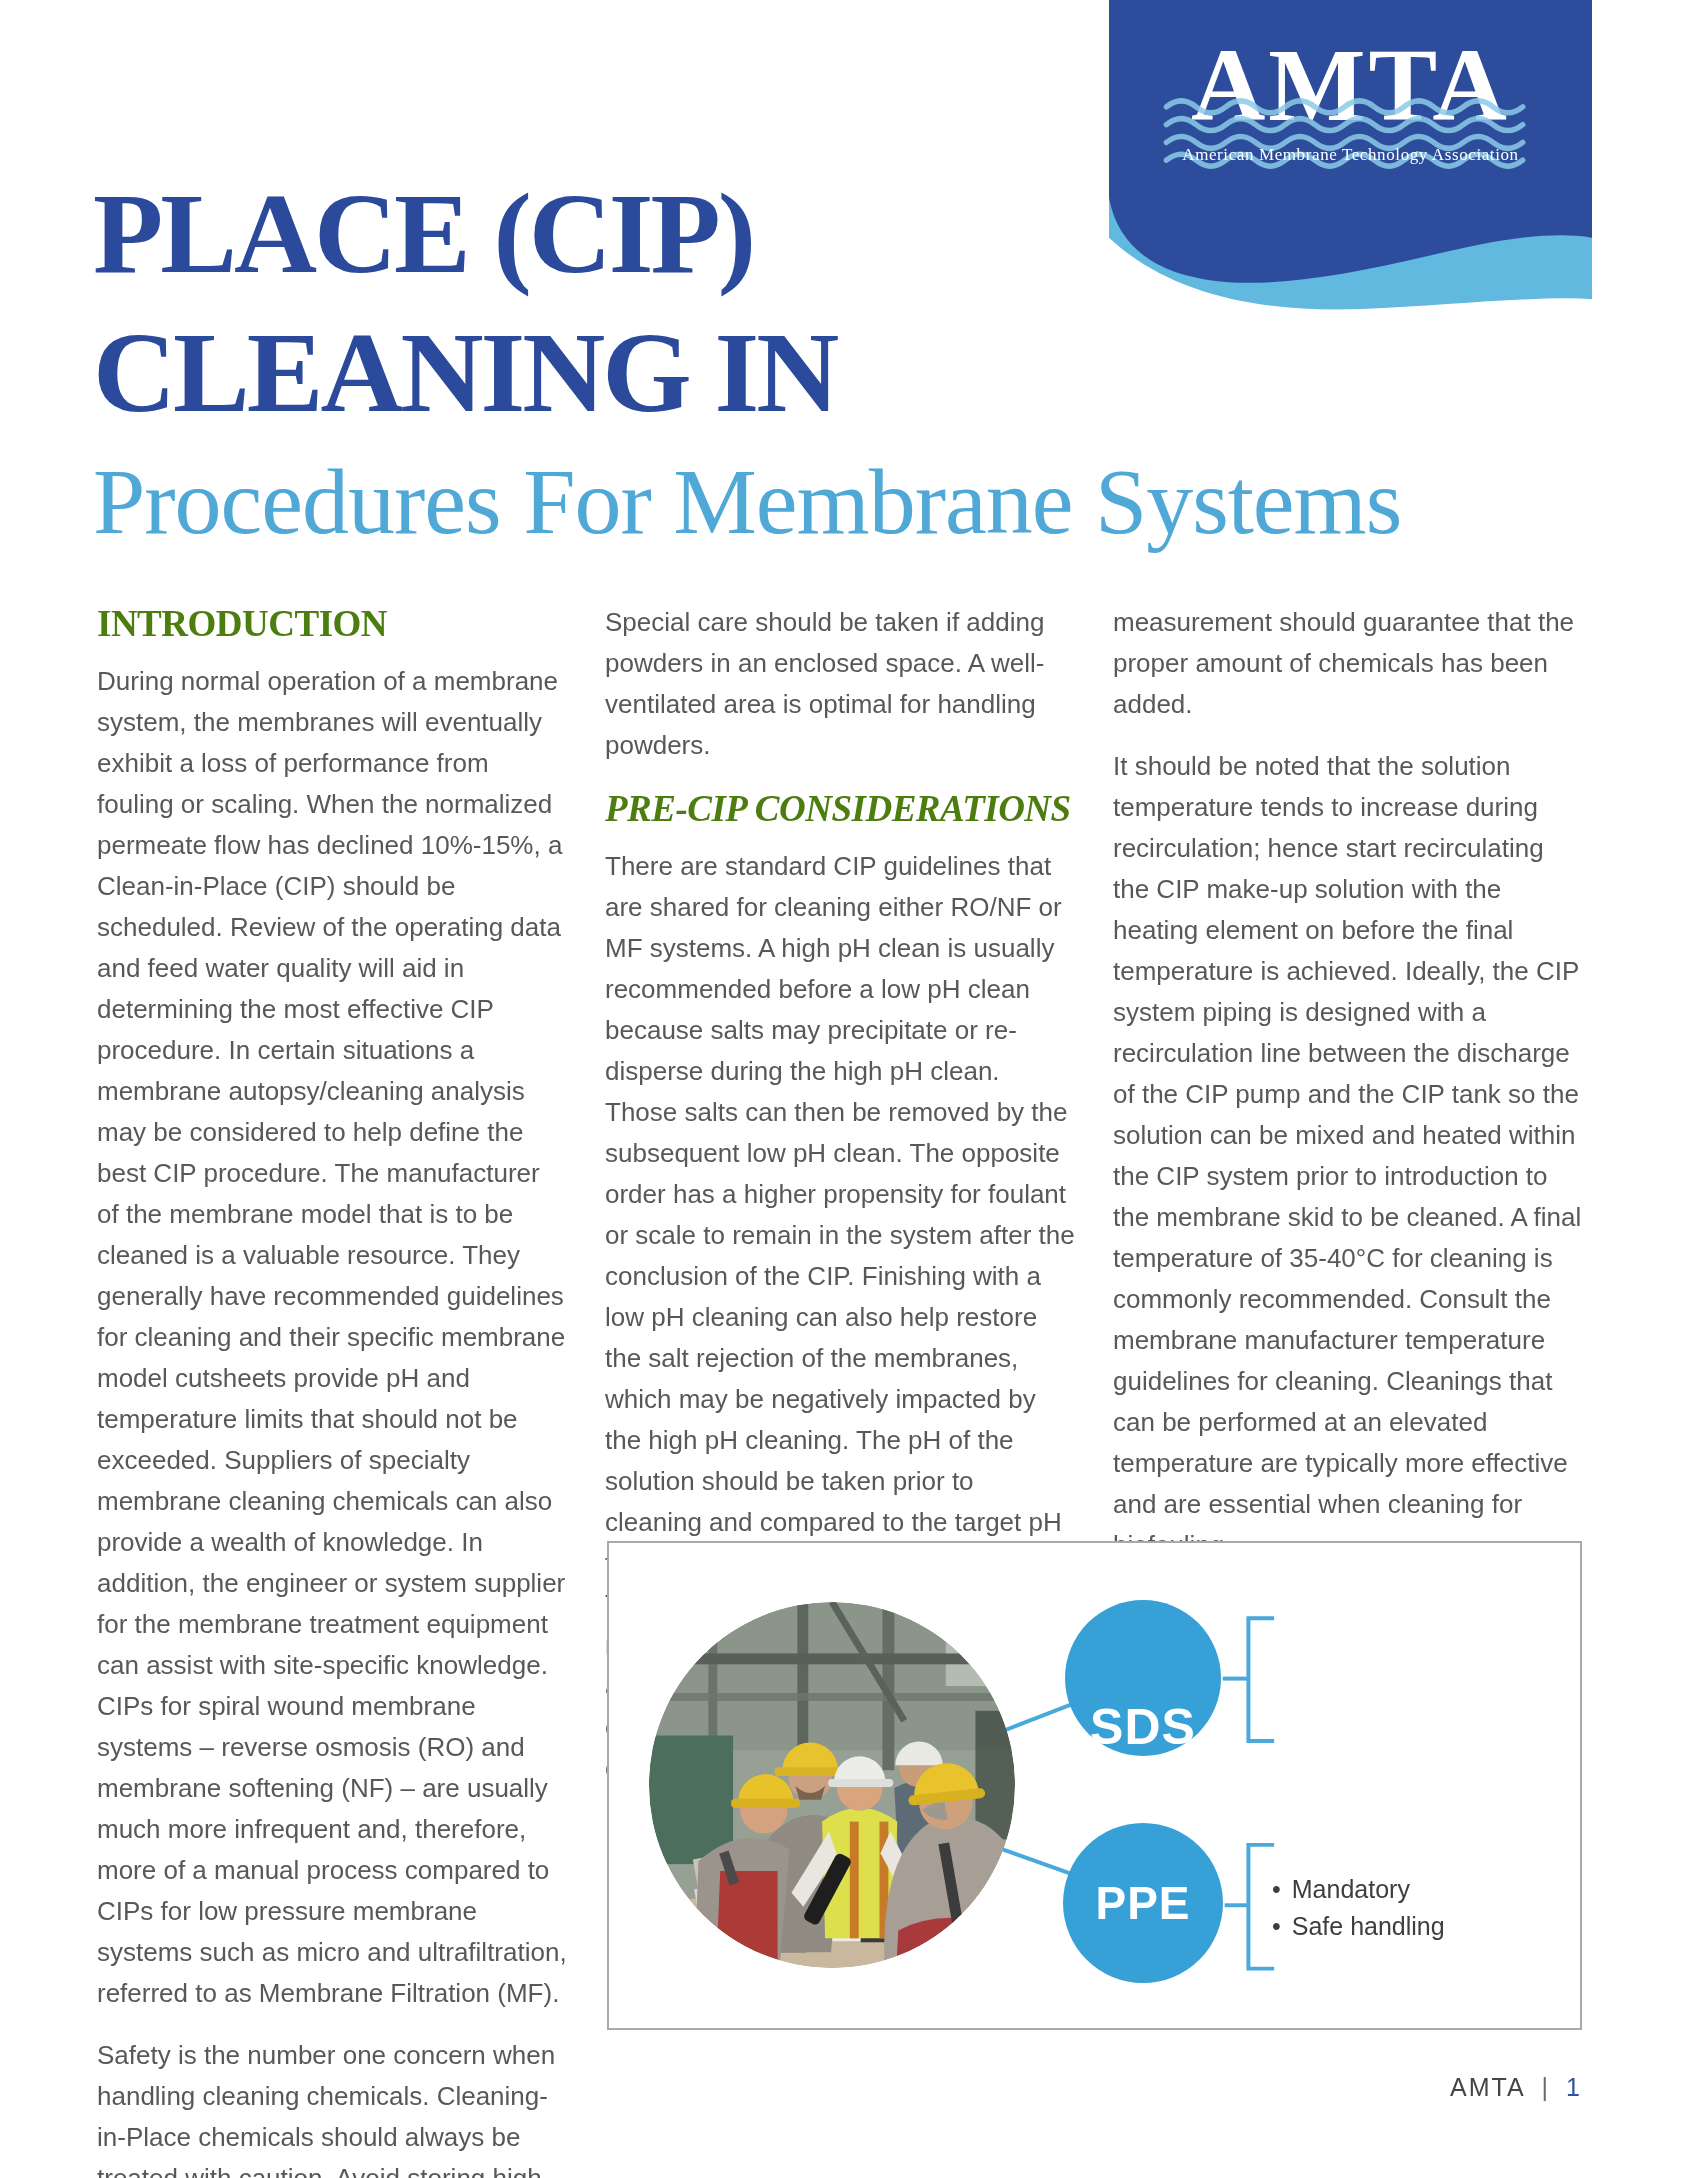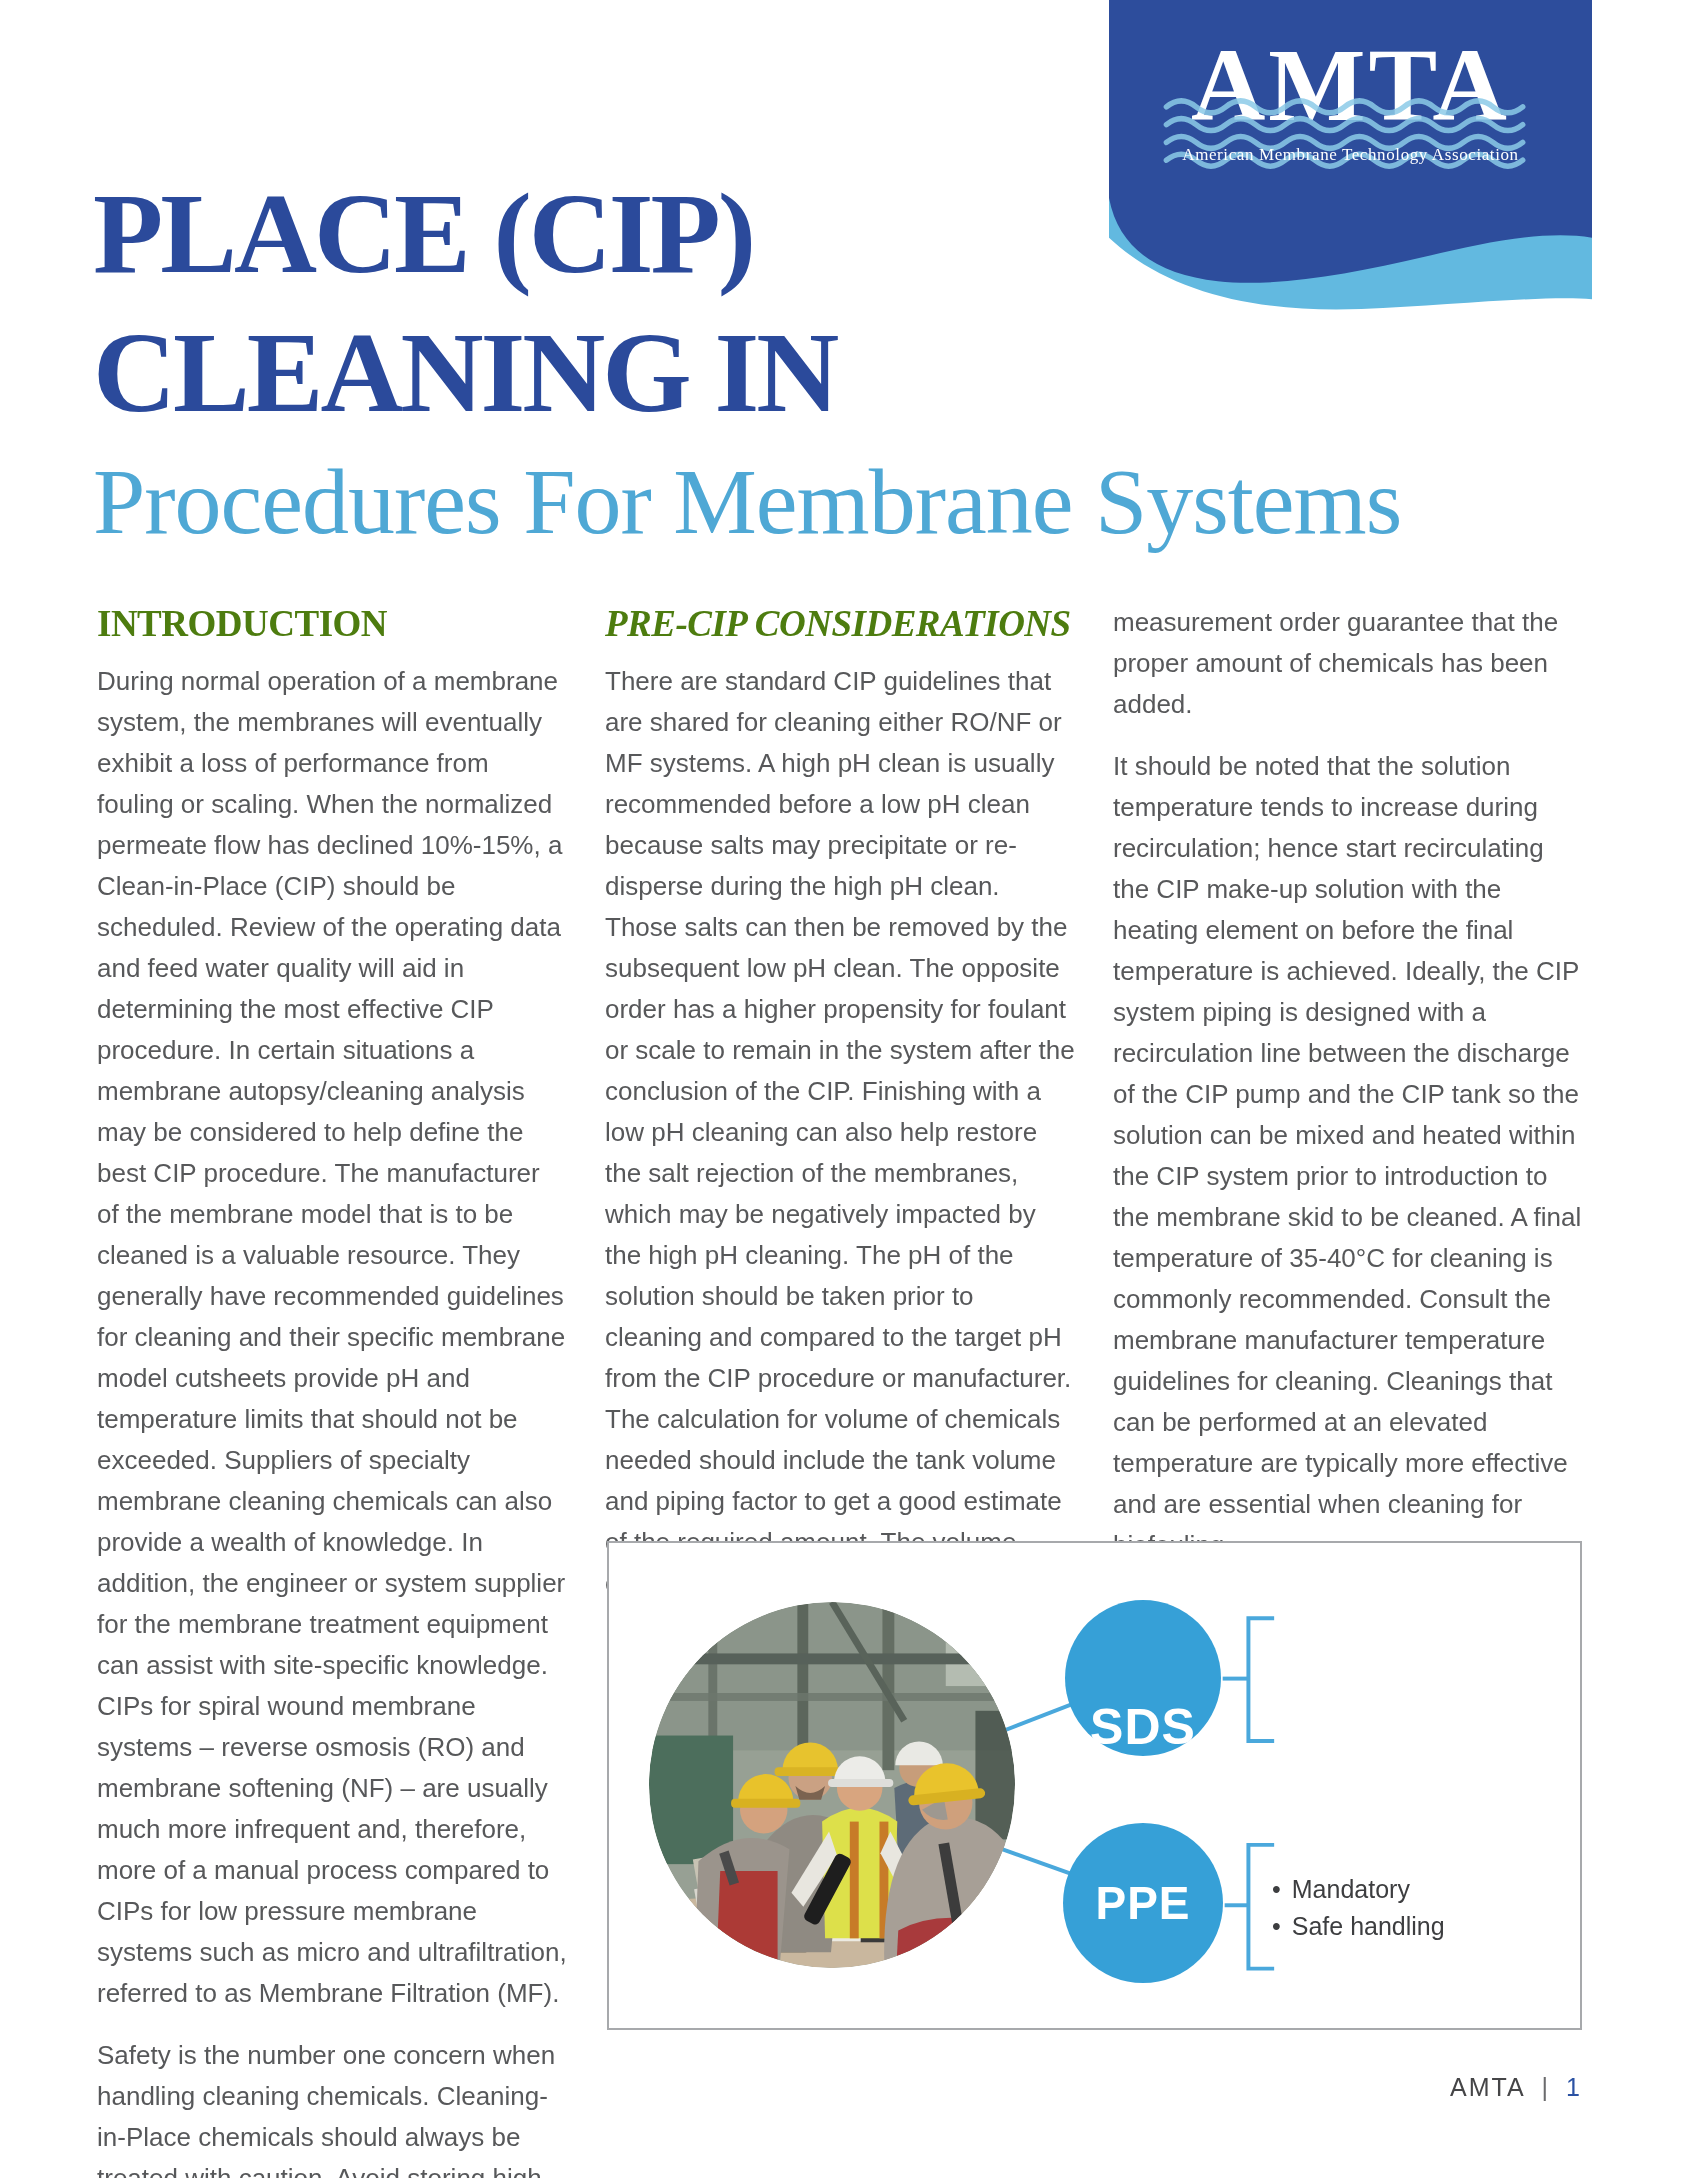--- a/index.html
+++ b/index.html
@@ -112,26 +112,27 @@
 
   <div class="columns">
 
     <section class="col">
       <h3>INTRODUCTION</h3>
       <p>During normal operation of a membrane system, the membranes will eventually exhibit a loss of performance from fouling or scaling.  When the normalized permeate flow has declined 10%-15%, a Clean-in-Place (CIP) should be scheduled. Review of the operating data and feed water quality will aid in determining the most effective CIP procedure.  In certain situations a membrane autopsy/cleaning analysis may be considered to help define the best CIP procedure.  The manufacturer of the membrane model that is to be cleaned is a valuable resource. They generally have recommended guidelines for cleaning and their specific membrane model cutsheets provide pH and temperature limits that should not be exceeded.  Suppliers of specialty membrane cleaning chemicals can also provide a wealth of knowledge.  In addition, the engineer or system supplier for the membrane treatment equipment can assist with site-specific knowledge. CIPs for spiral wound membrane systems – reverse osmosis (RO) and membrane softening (NF) – are usually much more infrequent and, therefore, more of a manual process compared to CIPs for low pressure membrane systems such as micro and ultrafiltration, referred to as Membrane Filtration (MF).</p>
       <p>Safety is the number one concern when handling cleaning chemicals. Cleaning-in-Place chemicals should always be treated with caution. Avoid storing high and low pH cleaners next to each other as a strong reaction can occur if there is a spill. When adding the CIP chemicals, proper Personal Protective Equipment (PPE) should always be worn. This will vary depending on the chemical and the steps required to introduce them into the system. Consult the Safety Data Sheet (SDS) before first use.</p>
     </section>
 
     <section class="col">
+      <p>Special care should be taken if adding powders in an enclosed space. A well-ventilated area is optimal for handling powders.</p>
       <h3 class="gap-md">PRE-CIP CONSIDERATIONS</h3>
       <p>There are standard CIP guidelines that are shared for cleaning either RO/NF or MF systems. A high pH clean is usually recommended before a low pH clean because salts may precipitate or re-disperse during the high pH clean. Those salts can then be removed by the subsequent low pH clean. The opposite order has a higher propensity for foulant or scale to remain in the system after the conclusion of the CIP.  Finishing with a low pH cleaning can also help restore the salt rejection of the membranes, which may be negatively impacted by the high pH cleaning. The pH of the solution should be taken prior to cleaning and compared to the target pH from the CIP procedure or manufacturer. The calculation for volume of chemicals needed should include the tank volume and piping factor to get a good estimate of the required amount. The volume calculation coupled with pH</p>
     </section>
 
     <section class="col">
-      <p>measurement order guarantee that the proper amount of chemicals has been added.</p>
+      <p>measurement should guarantee that the proper amount of chemicals has been added.</p>
       <p>It should be noted that the solution temperature tends to increase during recirculation; hence start recirculating the CIP make-up solution with the heating element on before the final temperature is achieved. Ideally, the CIP system piping is designed with a recirculation line between the discharge of the CIP pump and the CIP tank so the solution can be mixed and heated within the CIP system prior to introduction to the membrane skid to be cleaned. A final temperature of 35-40°C for cleaning is commonly recommended. Consult the membrane manufacturer temperature guidelines for cleaning. Cleanings that can be performed at an elevated temperature are typically more effective and are essential when cleaning for biofouling.</p>
       <p><span class="ronf">RO/NF:</span><span> The initial measurements for RO/NF should include a conductivity reading of the feed, permeate and concentrate water to compare after the CIP. The CIP process begins with a flush to remove any lose particles and displace process water</span></p>
     </section>
 
   </div>
 
   <figure class="figure-box" style="margin:0">
 
     <svg class="fig-lines" viewBox="0 0 981 490">
       <g stroke="#4aa8dc" stroke-width="4" fill="none">

